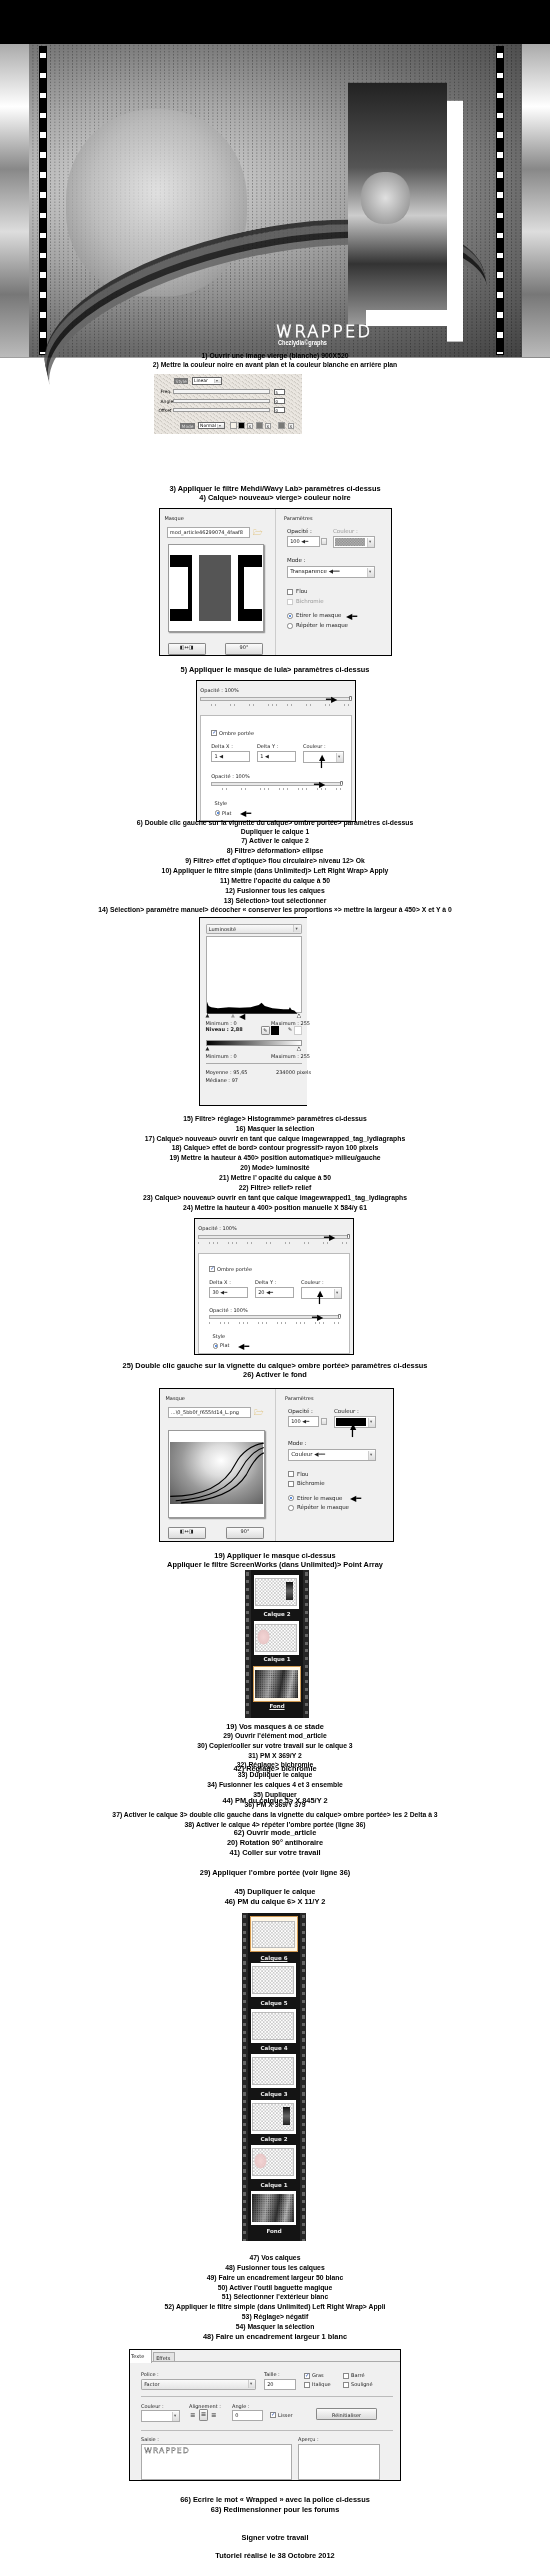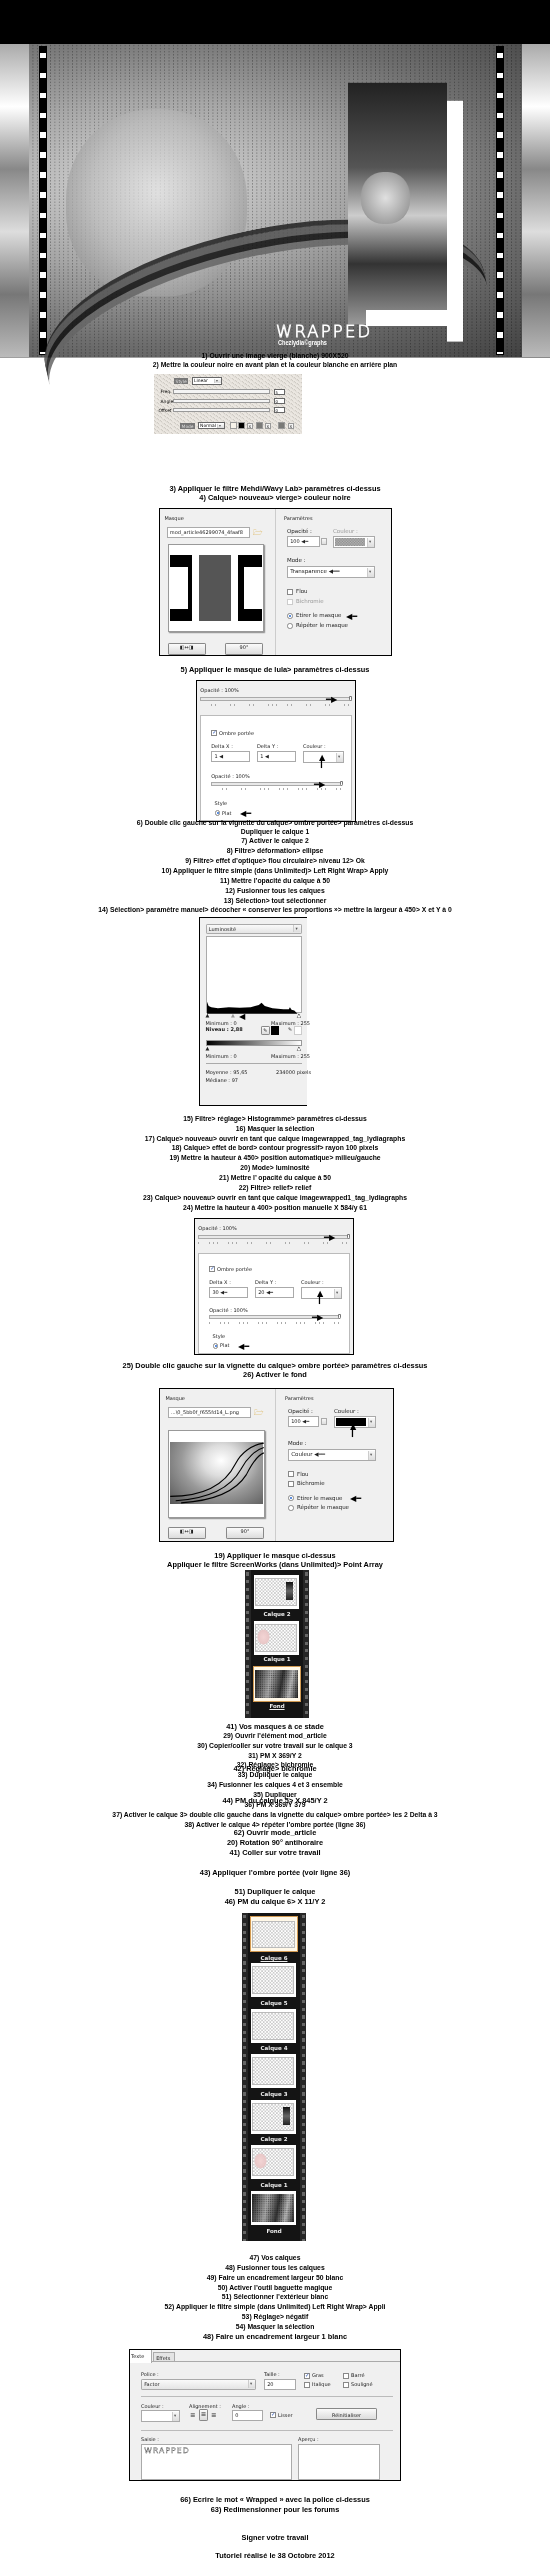--- a/index.html
+++ b/index.html
@@ -342,38 +342,38 @@
         <div class="checker"></div>
         <div class="thumb-pink"></div>
       </div>
     <div class="film-label" style="top:86px;">Calque 1</div>
     <div class="frame sel" style="left:1.6px;top:96px;width:48px;height:36px;">
         <div class="thumb-dark"></div>
       </div>
     <div class="film-label ul" style="top:133px;">Fond</div>
   </div>
 
-  <div class="step" style="top:1722px;">41) Vos masques à ce stade</div>
+  <div class="step" style="top:1722px;">19) Vos masques à ce stade</div>
   <div class="step cond" style="top:1731px;">29) Ouvrir l’élément mod_article</div>
   <div class="step cond" style="top:1741px;">30) Copier/coller sur votre travail sur le calque 3</div>
   <div class="step cond" style="top:1751px;">31) PM X 369/Y 2</div>
   <div class="step cond" style="top:1760px;">32) Réglage&gt; bichromie</div>
   <div class="step cond" style="top:1770px;">33) Dupliquer le calque</div>
   <div class="step cond" style="top:1780px;">34) Fusionner les calques 4 et 3 ensemble</div>
   <div class="step cond" style="top:1790px;">35) Dupliquer</div>
   <div class="step cond" style="top:1800px;">36) PM X 369/Y 379</div>
   <div class="step cond" style="top:1810px;">37) Activer le calque 3&gt; double clic gauche dans la vignette du calque&gt; ombre portée&gt; les 2 Delta à 3</div>
   <div class="step cond" style="top:1820px;">38) Activer le calque 4&gt; répéter l’ombre portée (ligne 36)</div>
   <div class="step" style="top:1828px;">62) Ouvrir mode_article</div>
   <div class="step" style="top:1838px;">20) Rotation 90° antihoraire</div>
   <div class="step" style="top:1848px;">41) Coller sur votre travail</div>
   <div class="step" style="top:1764px;">42) Réglage&gt; bichromie</div>
-  <div class="step" style="top:1868px;">43) Appliquer l’ombre portée (voir ligne 36)</div>
+  <div class="step" style="top:1868px;">29) Appliquer l’ombre portée (voir ligne 36)</div>
   <div class="step" style="top:1796px;">44) PM du calque 5&gt;  X 845/Y 2</div>
-  <div class="step" style="top:1887px;">51) Dupliquer le calque</div>
+  <div class="step" style="top:1887px;">45) Dupliquer le calque</div>
   <div class="step" style="top:1897px;">46) PM du calque 6&gt;  X 11/Y 2</div>
 
   <div class="film" style="left:242px;top:1913px;width:64px;height:328px;">
     <div class="frame sel" style="left:1.6px;top:3.3px;width:48px;height:36px;">
         <div class="checker"></div>
       </div>
     <div class="film-label ul" style="top:42px;">Calque 6</div>
     <div class="frame" style="left:2.7px;top:50px;width:45px;height:34px;">
         <div class="checker"></div>
       </div>

